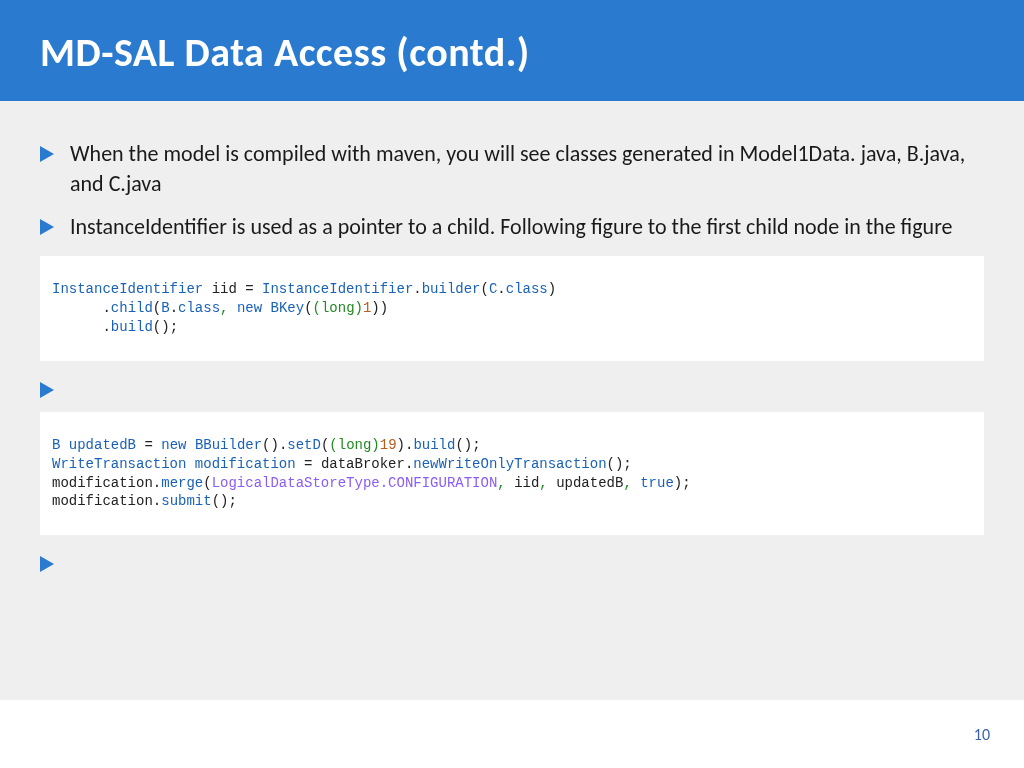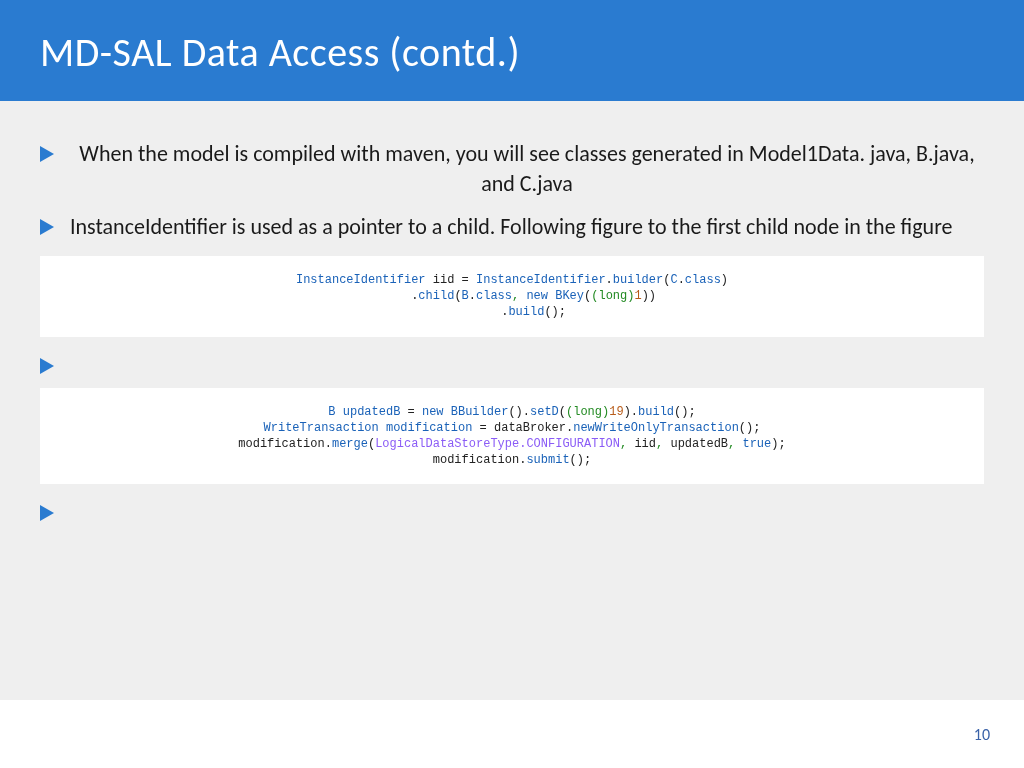--- a/index.html
+++ b/index.html
@@ -1,31 +1,31 @@
 <!DOCTYPE html>
 <html><head>
 <meta charset="utf-8">
 <style>
   * { margin: 0; padding: 0; box-sizing: border-box; }
   html, body { width: 1024px; height: 768px; font-family: Calibri, "Segoe UI", Arial, sans-serif; background: #fff; }
   .slide { width: 1024px; height: 768px; position: relative; }
   .body-area { background: #efefef; position: absolute; top: 0; left: 0; right: 0; bottom: 68px; }
   .header { background: #2a7bd0; color: #fff; padding: 28px 40px 24px 40px; }
-  .header h1 { font-size: 40px; font-weight: 400; letter-spacing: 0.5px; }
-  .content { padding: 24px 40px 10px 40px; text-align: center; }
+  .header h1 { font-size: 40px; font-weight: 700; letter-spacing: 0.5px; }
+  .content { padding: 24px 40px 10px 40px; }
   .bullet-row { display: flex; align-items: flex-start; margin: 14px 0; }
   .bullet-icon { flex: 0 0 auto; margin-top: 7px; margin-right: 14px; }
   .bullet-icon svg { display: block; }
   .bullet-text { font-size: 22px; color: #1a1a1a; line-height: 1.35; }
   .codeblock {
     background: #ffffff;
     font-family: Consolas, "Courier New", monospace;
-    font-size: 12px;
+    font-size: 14px;
     line-height: 1.35;
-    padding: 16px 12px;
+    padding: 24px 12px;
     margin: 6px 0 10px 0;
     white-space: pre;
     color: #222;
   }
   .page-num {
     position: absolute;
     bottom: 24px;
     right: 34px;
     font-size: 16px;
     color: #3a62a8;

